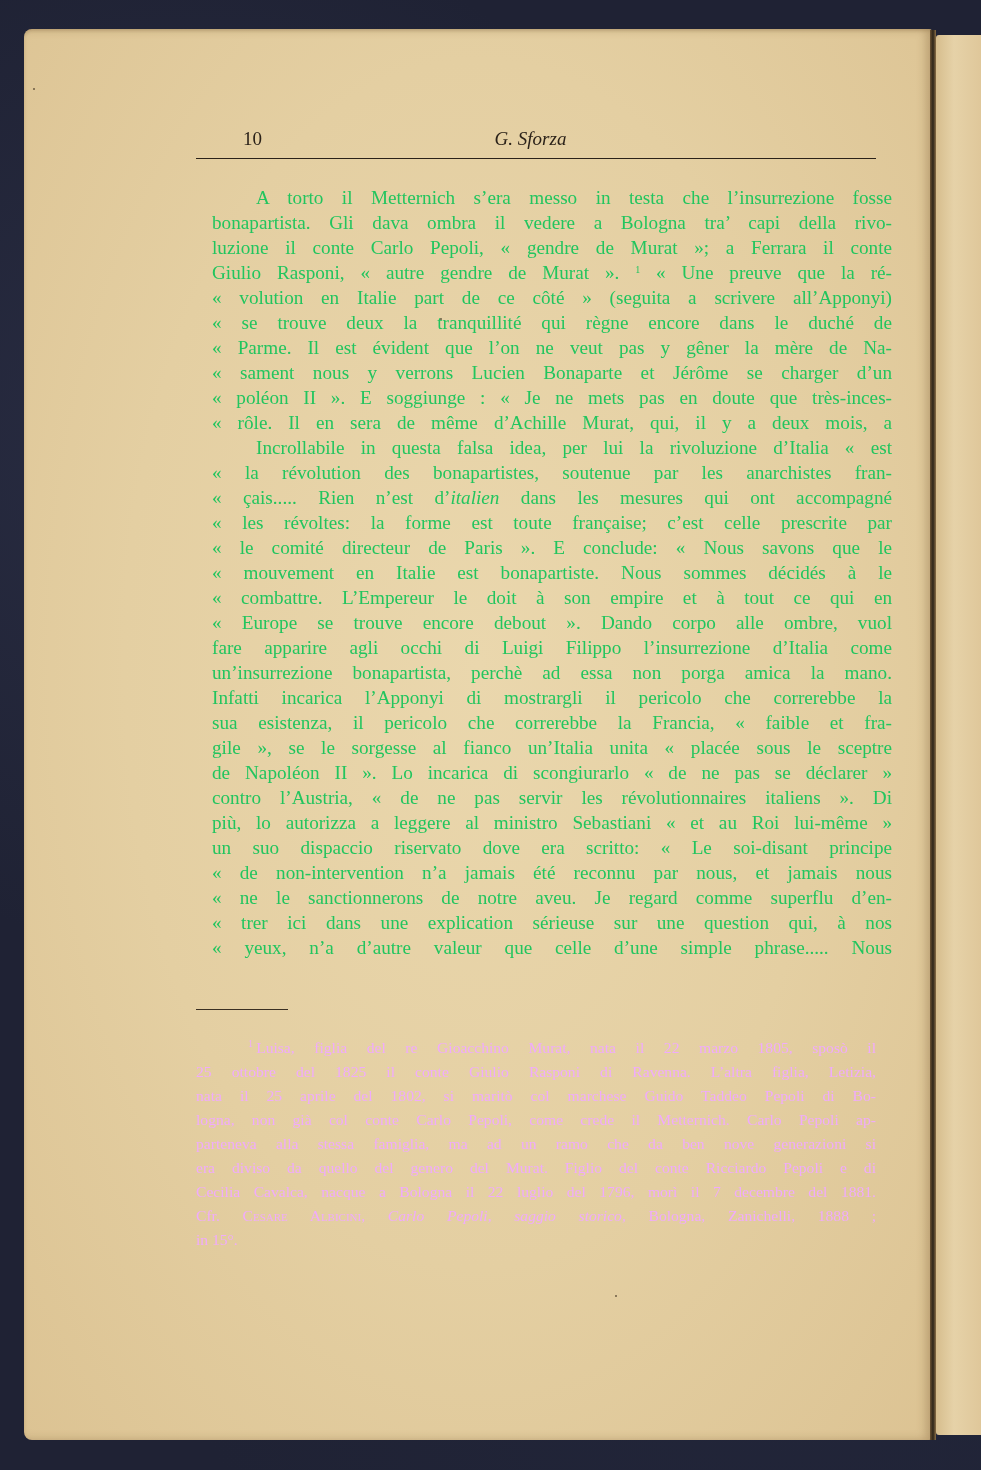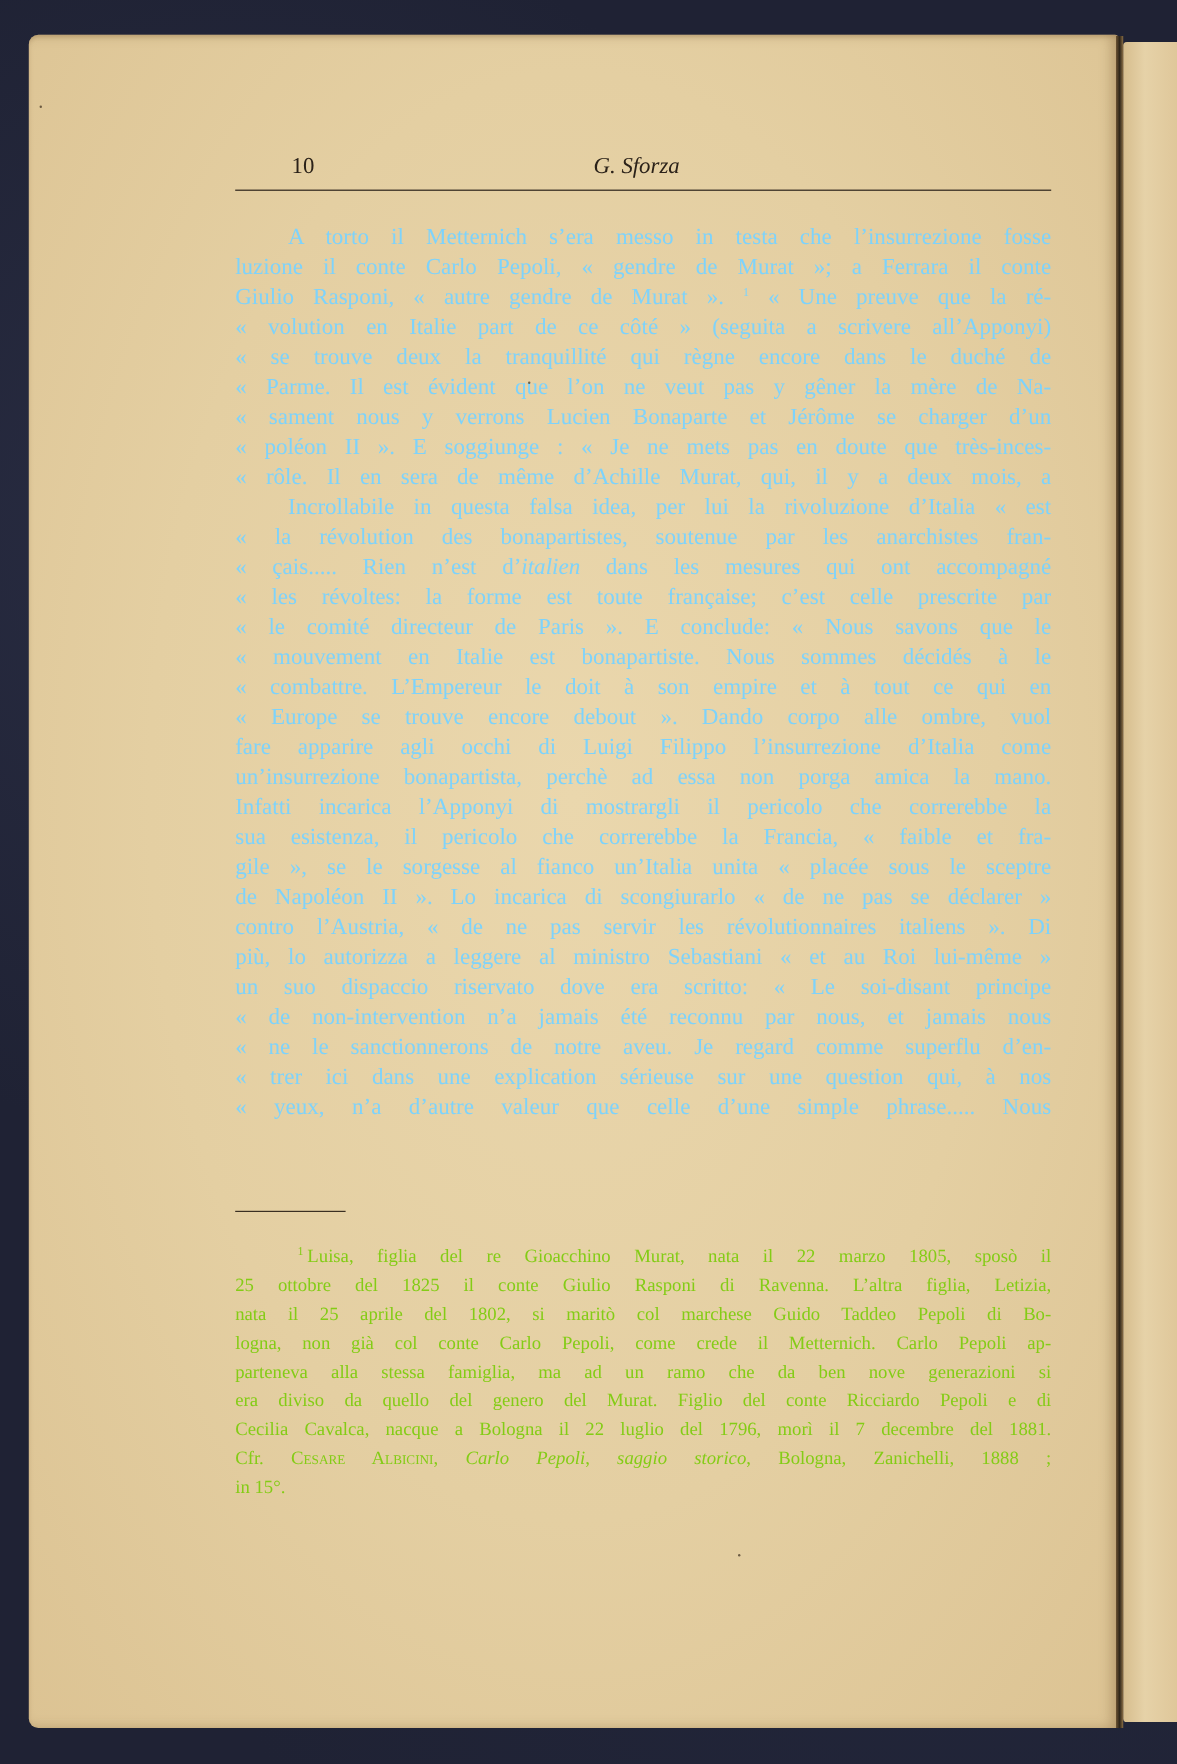--- a/index.html
+++ b/index.html
@@ -47,43 +47,43 @@
     position: absolute; left: 0; right: 11px; top: 0;
     text-align: center; font-style: italic;
   }
   .head-rule {
     position: absolute;
     left: 196px; top: 158px; width: 680px; height: 0;
     border-top: 1.4px solid #2b2219;
   }
   .body-text {
     position: absolute;
-    left: 196px; top: 185px; width: 680px;
-    color: #7dd3fc;
+    left: 212px; top: 185px; width: 680px;
+    color: #22c55e;
     font-size: 19.2px;
     line-height: 25px;
   }
   .line {
     display: block;
     white-space: nowrap;
     text-align: justify;
     text-align-last: justify;
     height: 25px;
   }
   .line.indent { padding-left: 44px; }
   .line.last { text-align-last: left; }
   .footnote-rule {
     position: absolute;
     left: 196px; top: 1009px; width: 92px; height: 0;
     border-top: 1.2px solid #3a2f22;
   }
   .footnotes {
     position: absolute;
     left: 196px; top: 1036px; width: 680px;
-    color: #84cc16;
+    color: #f0abfc;
     font-size: 15.6px;
     line-height: 24px;
   }
   .footnotes .line { height: 24px; }
   .footnotes .line.indent { padding-left: 52px; }
   sup { font-size: 10px; vertical-align: 6px; line-height: 0; }
   .sc { font-variant: small-caps; }
   em { }
   .speck { position: absolute; width: 2px; height: 2px; background: #3a2c1c; border-radius: 50%; opacity: .7; }
 </style>
@@ -96,20 +96,21 @@
 <div class="gutter"></div>
 
 <div class="running-head">
   <span class="page-number">10</span>
   <span class="running-title">G. Sforza</span>
 </div>
 <div class="head-rule"></div>
 
 <div class="body-text">
   <span class="line indent">A torto il Metternich s’era messo in testa che l’insurrezione fosse</span>
+  <span class="line">bonapartista. Gli dava ombra il vedere a Bologna tra’ capi della rivo-</span>
   <span class="line">luzione il conte Carlo Pepoli, « gendre de Murat »; a Ferrara il conte</span>
   <span class="line"><span>Giulio Rasponi, « autre gendre de Murat ». </span><sup>1</sup><span> « Une preuve que la ré-</span></span>
   <span class="line">« volution en Italie part de ce côté » (seguita a scrivere all’Apponyi)</span>
   <span class="line">« se trouve deux la tranquillité qui règne encore dans le duché de</span>
   <span class="line">« Parme. Il est évident que l’on ne veut pas y gêner la mère de Na-</span>
   <span class="line">« sament nous y verrons Lucien Bonaparte et Jérôme se charger d’un</span>
   <span class="line">« poléon II ». E soggiunge : « Je ne mets pas en doute que très-inces-</span>
   <span class="line">« rôle. Il en sera de même d’Achille Murat, qui, il y a deux mois, a</span>
   <span class="line indent">Incrollabile in questa falsa idea, per lui la rivoluzione d’Italia « est</span>
   <span class="line">« la révolution des bonapartistes, soutenue par les anarchistes fran-</span>

